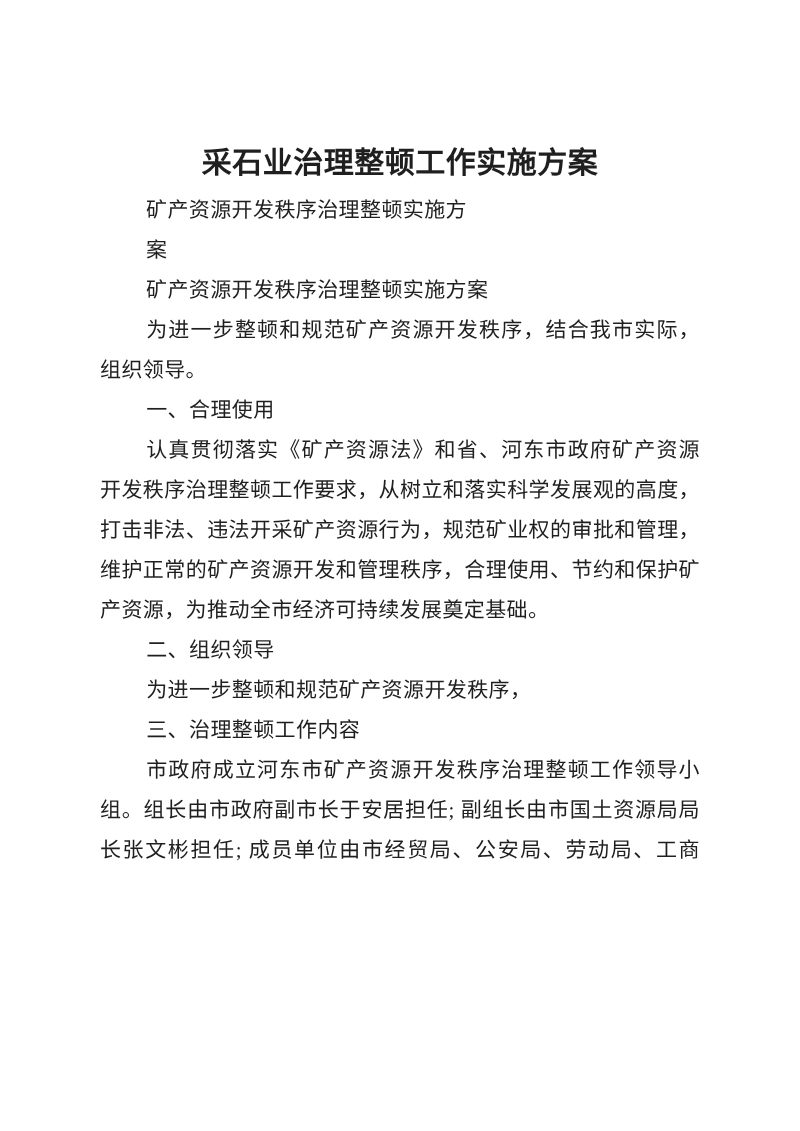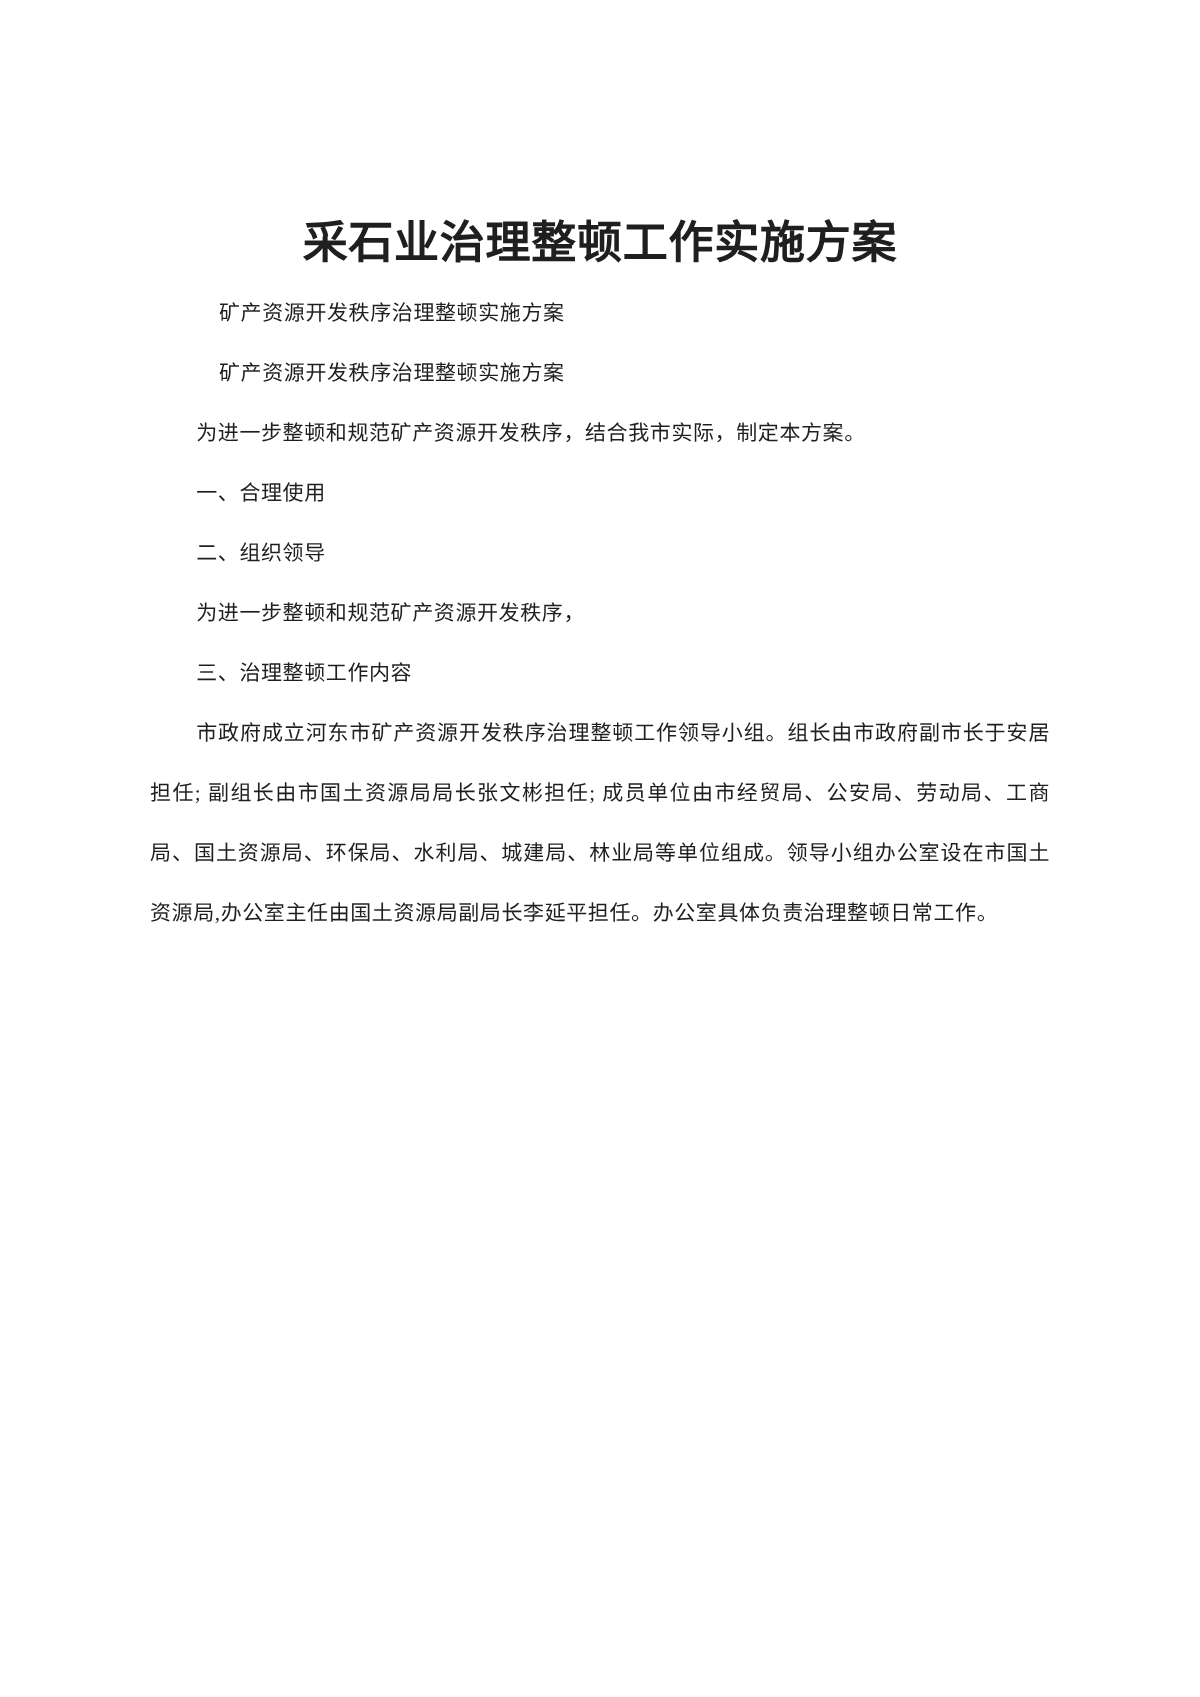--- a/index.html
+++ b/index.html
@@ -26,21 +26,21 @@
     margin: 0;
     font-size: 30px;
     font-weight: 700;
     line-height: 54px;
     text-align: center;
     letter-spacing: 0.5px;
     white-space: nowrap;
   }
   .para {
     margin: 0;
-    font-size: 14px;
+    font-size: 21px;
     line-height: 40px;
     text-align: justify;
     letter-spacing: 0.4px;
   }
   .para.indent {
     text-indent: 2.2em;
   }
   .para.sub {
     padding-left: 46px;
     text-indent: 0;
@@ -69,24 +69,25 @@
 
 <div class="page">
   <div class="content">
 
     <h1 class="doc-title">采石业治理整顿工作实施方案</h1>
 
     <p class="para sub narrow">矿产资源开发秩序治理整顿实施方案</p>
 
     <p class="para sub">矿产资源开发秩序治理整顿实施方案</p>
 
-    <p class="para indent">为进一步整顿和规范矿产资源开发秩序，结合我市实际，制定本方案。</p>
+    <p class="para indent">为进一步整顿和规范矿产资源开发秩序，结合我市实际，组织领导。</p>
 
     <p class="para indent">一、合理使用</p>
 
+    <p class="para indent">认真贯彻落实《矿产资源法》和省、河东市政府矿产资源开发秩序治理整顿工作要求，从树立和落实科学发展观的高度，打击非法、违法开采矿产资源行为，规范矿业权的审批和管理，维护正常的矿产资源开发和管理秩序，合理使用、节约和保护矿产资源，为推动全市经济可持续发展奠定基础。</p>
 
     <p class="para indent">二、组织领导</p>
 
     <p class="para indent">为进一步整顿和规范矿产资源开发秩序，</p>
 
     <p class="para indent">三、治理整顿工作内容</p>
 
     <p class="para indent">市政府成立河东市矿产资源开发秩序治理整顿工作领导小组。组长由市政府副市长于安居担任; 副组长由市国土资源局局长张文彬担任; 成员单位由市经贸局、公安局、劳动局、工商局、国土资源局、环保局、水利局、城建局、林业局等单位组成。领导小组办公室设在市国土资源局,办公室主任由国土资源局副局长李延平担任。办公室具体负责治理整顿日常工作。</p>
 
   </div>

